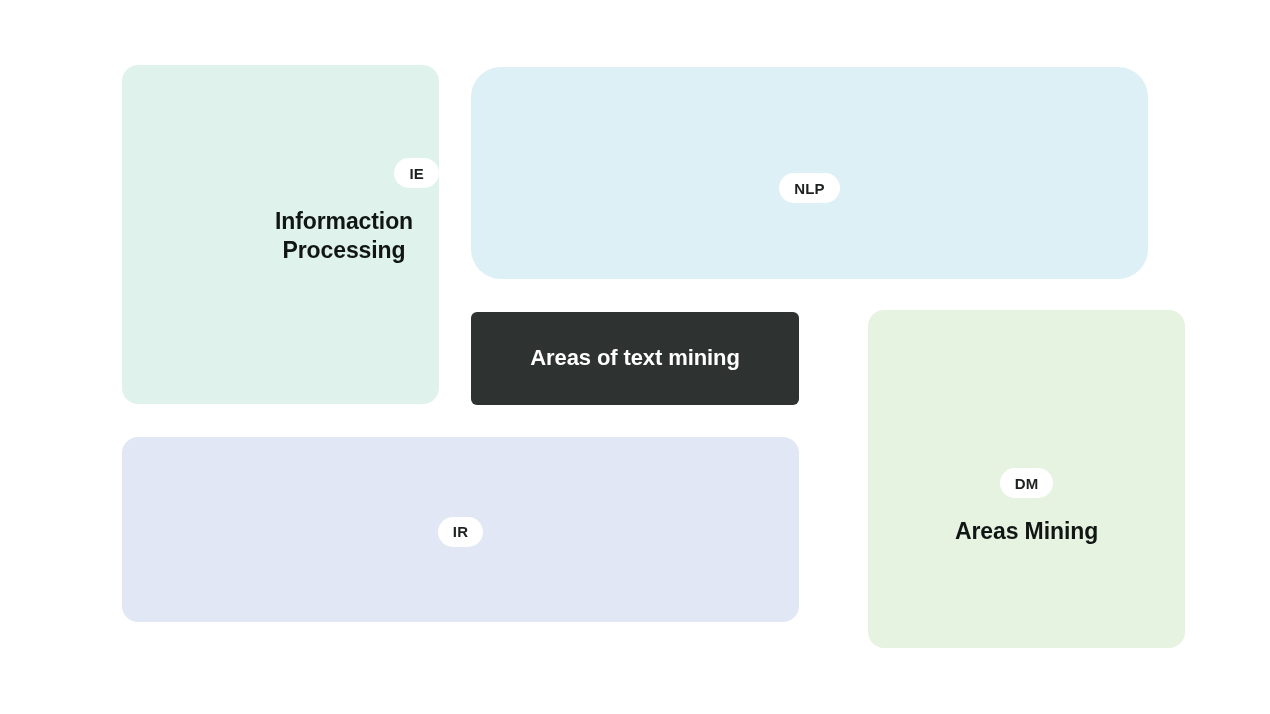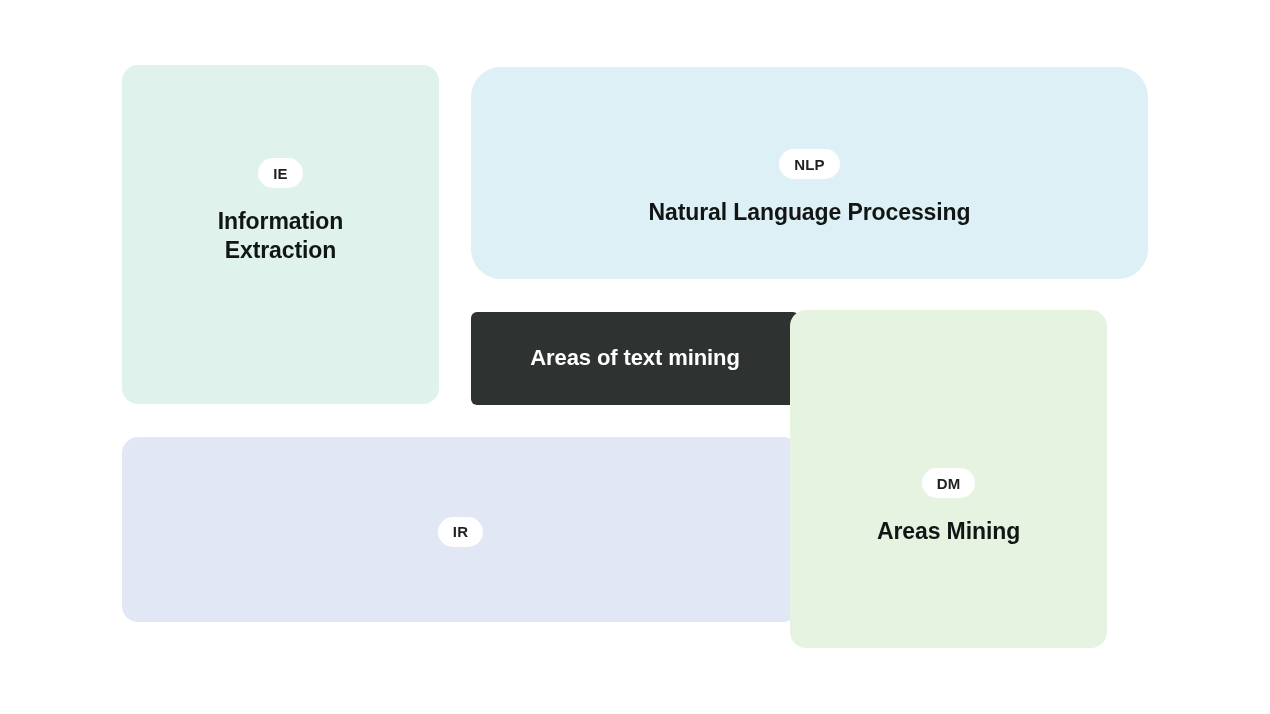--- a/index.html
+++ b/index.html
@@ -57,21 +57,21 @@
     border-radius: 6px;
   }
   .card-ir {
     left: 122px;
     top: 437px;
     width: 677px;
     height: 185px;
     background: #e1e7f4;
   }
   .card-dm {
-    left: 790px;
+    left: 868px;
     top: 310px;
     width: 317px;
     height: 338px;
     background: #e7f3e1;
   }
 
   
   .card-body {
     display: flex;
     flex-direction: column;
@@ -115,41 +115,40 @@
   .center-title {
     color: #ffffff;
     font-size: 22px;
     font-weight: 700;
     line-height: 1.2;
     text-align: center;
     letter-spacing: -0.1px;
   }
 
   
-  .card-ie .card-body { transform: translateY(-23px); }
+  .card-ie .card-body { transform: translateY(-23px); align-items: flex-end; }
   .card-nlp .card-body { transform: translateY(15px); }
   .card-ir .card-body { transform: translateY(2px); }
   .card-dm .card-body { transform: translateY(28px); }
 </style>
 </head>
 <body>
 
 <div id="diagram-canvas">
 
   <div class="card card-ie">
     <div class="card-body">
       <span class="badge">IE</span>
-      <div class="card-title">Information Extraction</div>
+      <div class="card-title">Informaction Processing</div>
     </div>
   </div>
 
   <div class="card card-nlp">
     <div class="card-body">
       <span class="badge">NLP</span>
-      <div class="card-title">Natural Language Processing</div>
     </div>
   </div>
 
   <div class="card card-center">
     <div class="center-title">Areas of text mining</div>
   </div>
 
   <div class="card card-ir">
     <div class="card-body">
       <span class="badge">IR</span>

